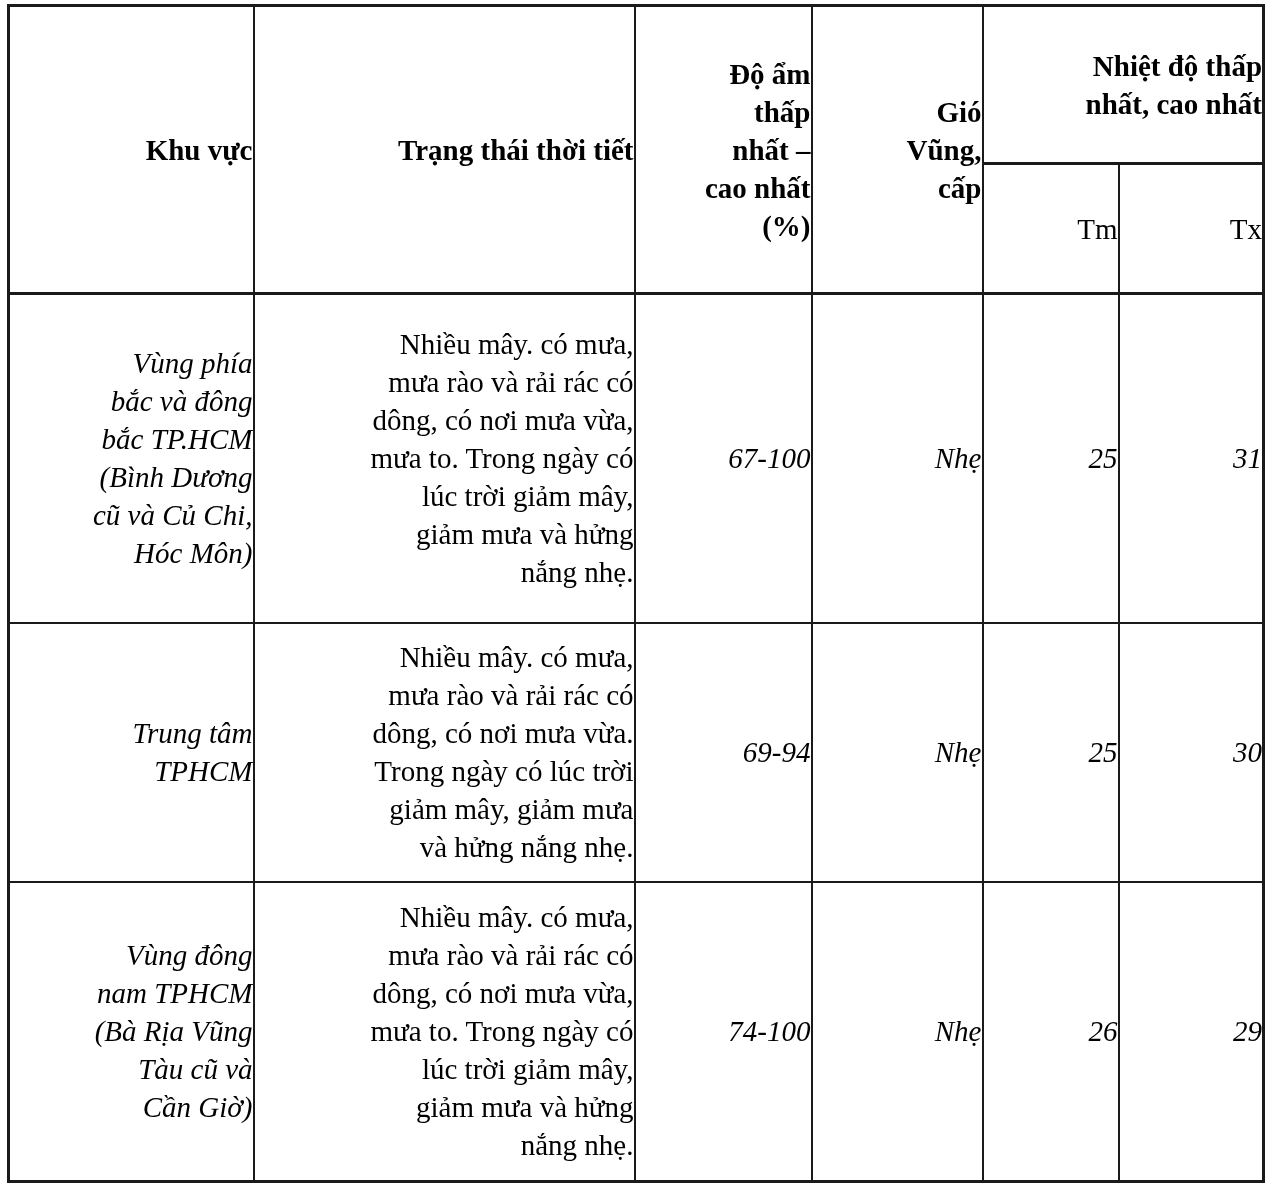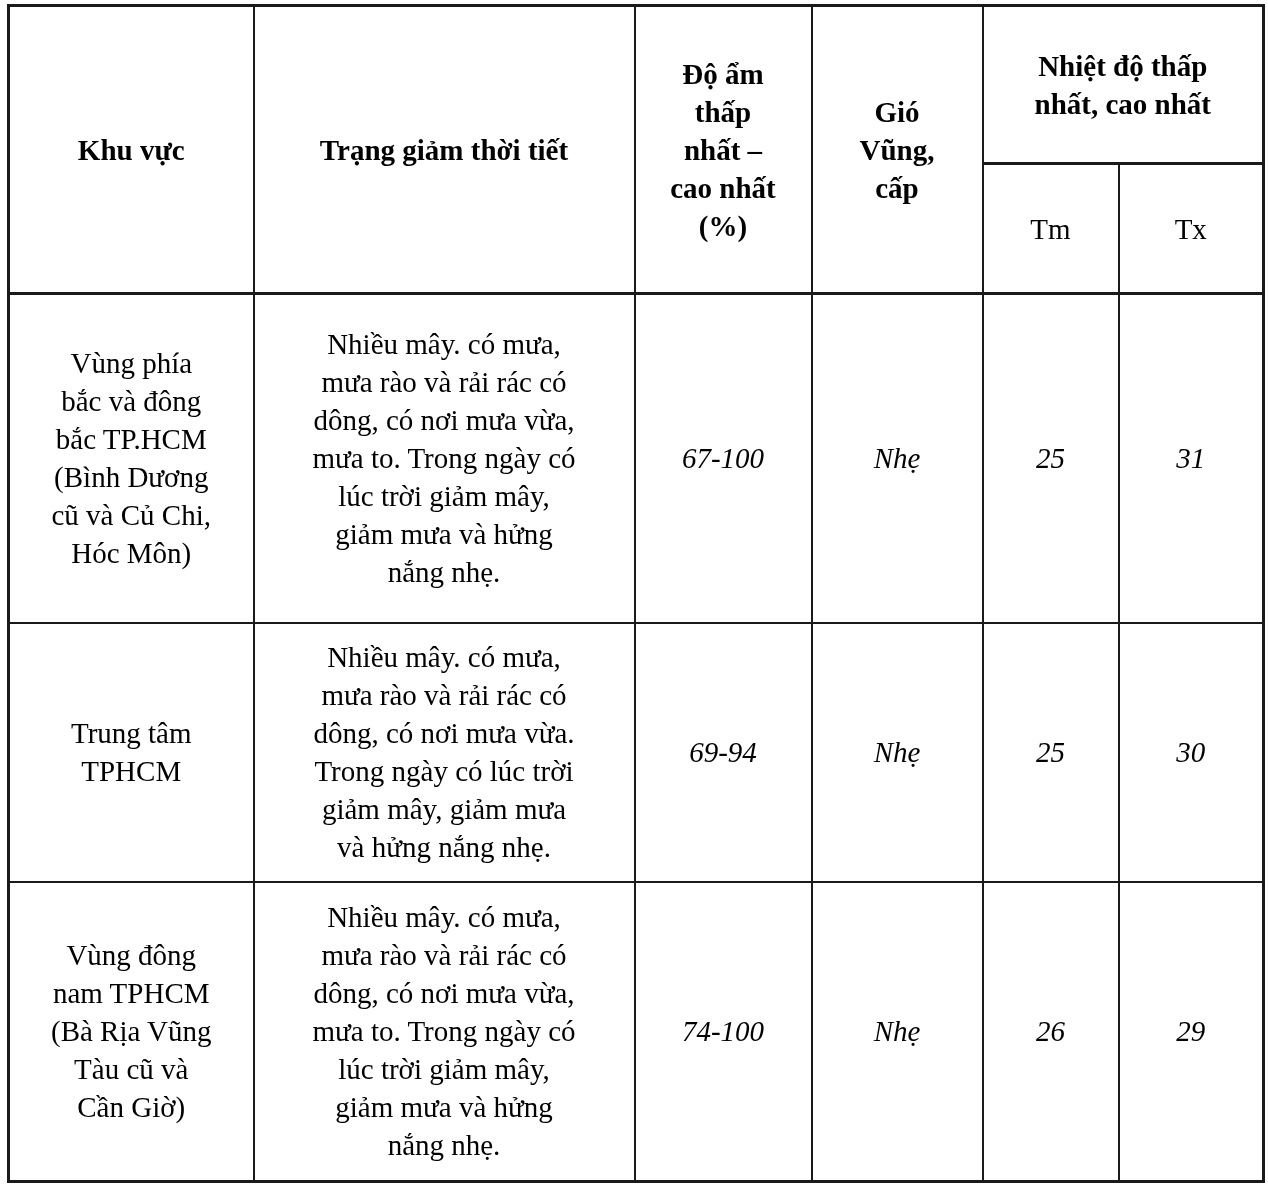--- a/index.html
+++ b/index.html
@@ -14,40 +14,41 @@
   table.forecast {
     border-collapse: collapse;
     table-layout: fixed;
     width: 1255px;
     margin-left: 7px;
     margin-top: 4px;
     border: 3px solid #1a1a1a;
   }
   table.forecast td {
     border: 2px solid #1a1a1a;
-    text-align: center;
+    text-align: right;
     vertical-align: middle;
     white-space: pre-line;
     padding: 0;
     font-size: 29px;
     line-height: 38px;
     overflow: hidden;
   }
   tr.header-row-1 td, tr.header-row-2 td {
     font-weight: bold;
   }
   tr.header-row-1 { height: 158px; }
   tr.header-row-2 { height: 130px; }
   tr.header-row-2 td.subhead { font-weight: normal; }
   tr.header-row-1 td { border-bottom-width: 3px; }
   tr.header-row-2 td { border-bottom-width: 3px; }
   tr.data-row-1 { height: 329px; }
   tr.data-row-2 { height: 259px; }
   tr.data-row-3 { height: 300px; }
   td.region-cell {
+    font-style: italic;
   }
   td.value-cell {
     white-space: nowrap;
     font-style: italic;
   }
 </style>
 </head>
 <body>
 
 <table class="forecast">
@@ -55,21 +56,21 @@
     <col style="width:245px">
     <col style="width:381px">
     <col style="width:177px">
     <col style="width:171px">
     <col style="width:136px">
     <col style="width:145px">
   </colgroup>
   <tbody>
     <tr class="header-row-1">
       <td rowspan="2">Khu vực</td>
-      <td rowspan="2">Trạng giảm thời tiết</td>
+      <td rowspan="2">Trạng thái thời tiết</td>
       <td rowspan="2">Độ ẩm
 thấp
 nhất –
 cao nhất
 (%)</td>
       <td rowspan="2">Gió
 Vũng,
 cấp</td>
       <td colspan="2">Nhiệt độ thấp
 nhất, cao nhất</td>

